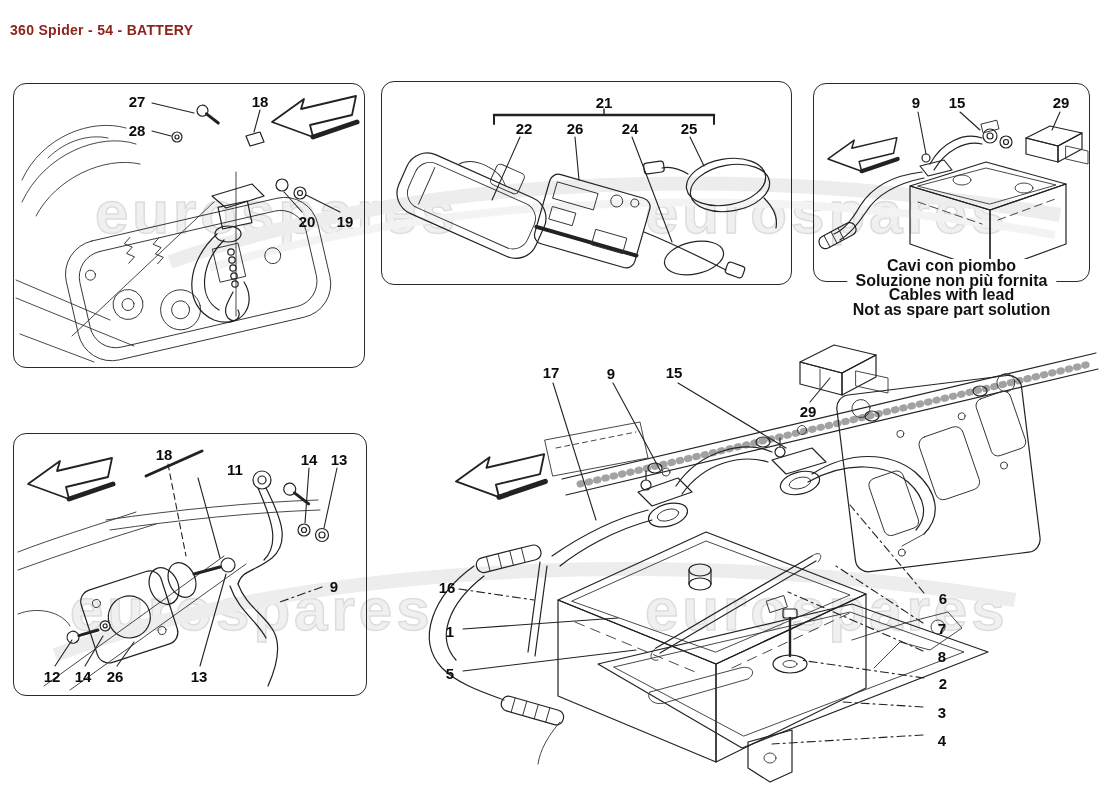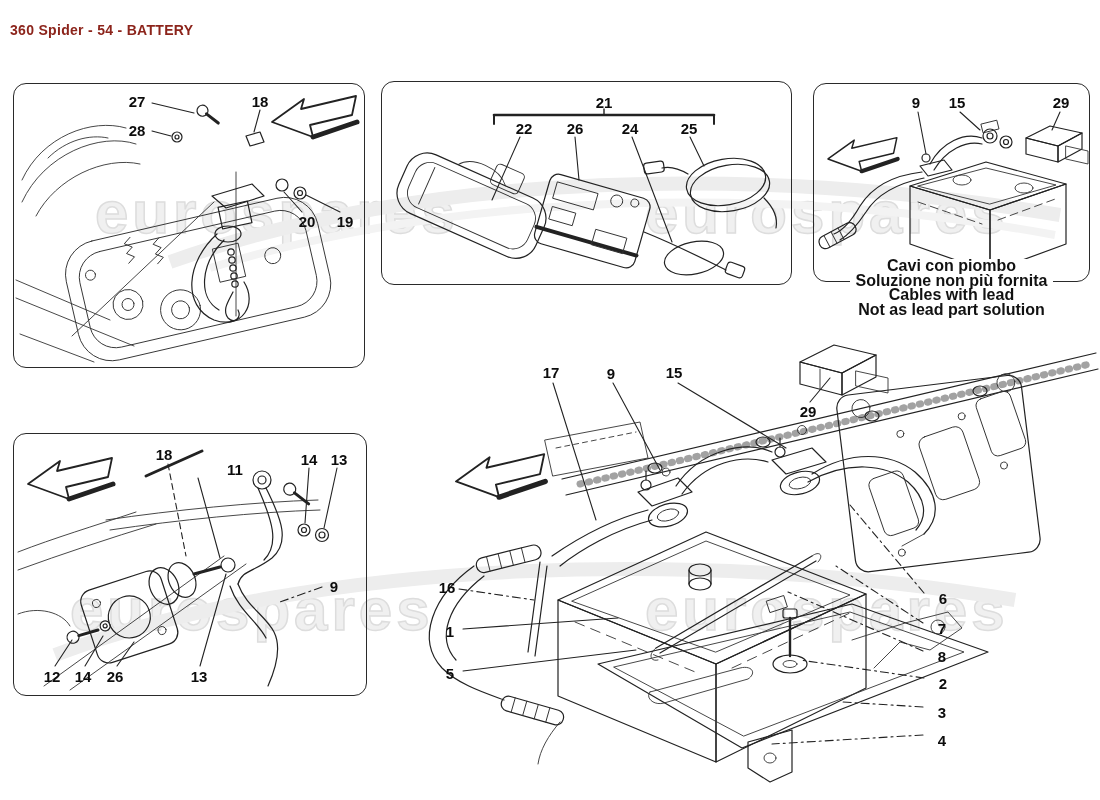--- a/index.html
+++ b/index.html
@@ -226,21 +226,21 @@
         <line class="lead" x1="246" y1="28" x2="238" y2="46"></line>
       </g>
     </svg>
     <div class="co" style="left:102px;top:18px;">9</div>
     <div class="co" style="left:143px;top:18px;">15</div>
     <div class="co" style="left:247px;top:18px;">29</div>
     <div class="caption">
       <span>Cavi con piombo</span>
       <span>Soluzione non più fornita</span>
       <span>Cables with lead</span>
-      <span>Not as lead part solution</span>
+      <span>Not as spare part solution</span>
     </div>
   </div>
 
   <div class="panel" style="left:13px;top:433px;width:352px;height:261px;">
     <svg width="352" height="261" viewBox="0 0 352 261">
       <g class="art">
         <g transform="translate(14,22)">
           <polygon points="0,28 32,5 29,15 84,2 80,21 38,31 41,43" fill="#fff" stroke-width="1.8"></polygon>
           <line x1="41" y1="43" x2="85" y2="28" stroke-width="5"></line>
         </g>

